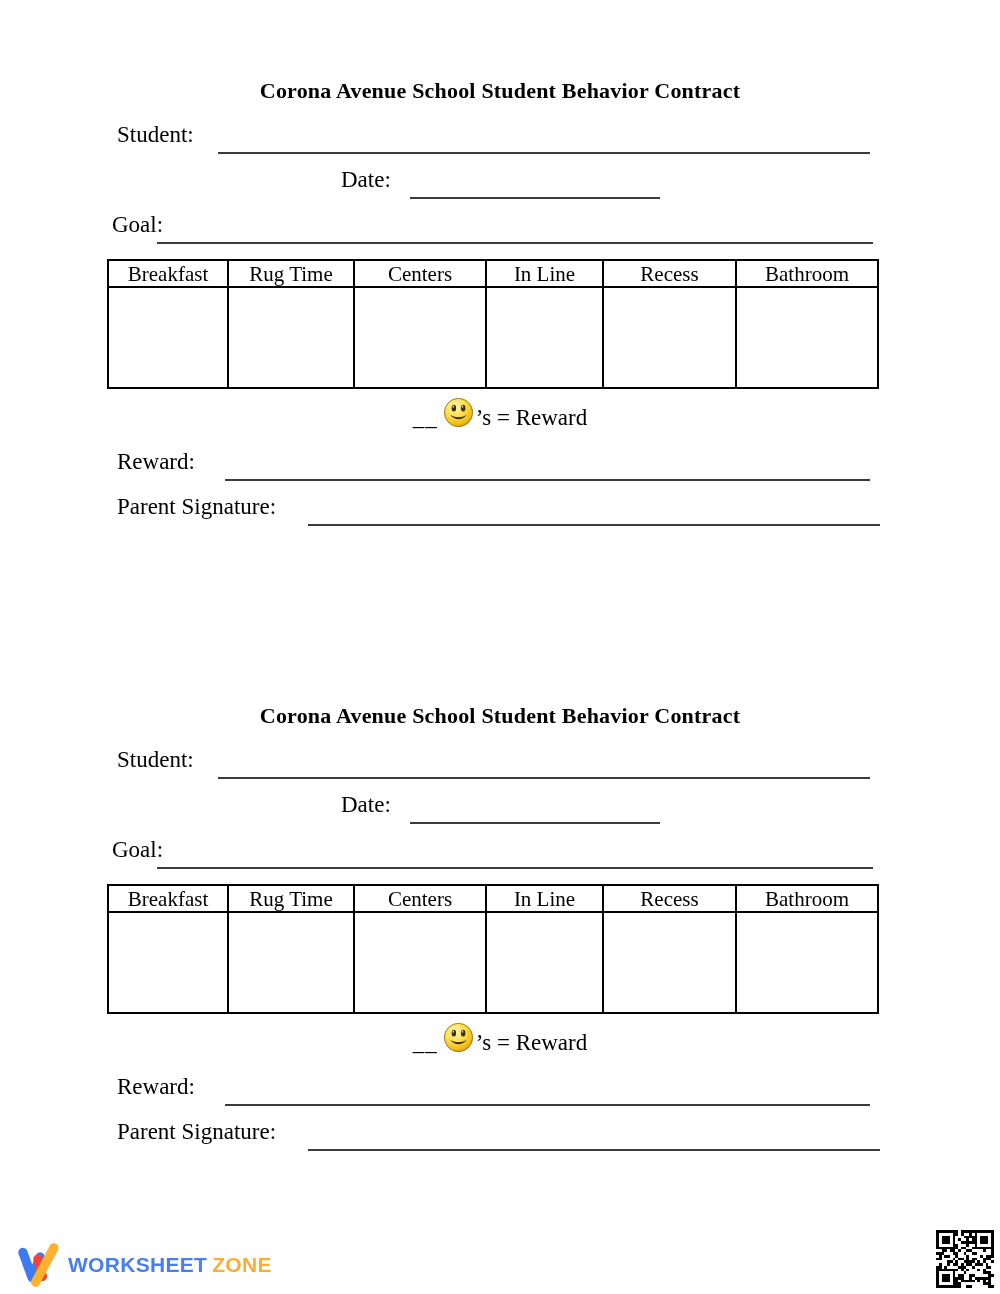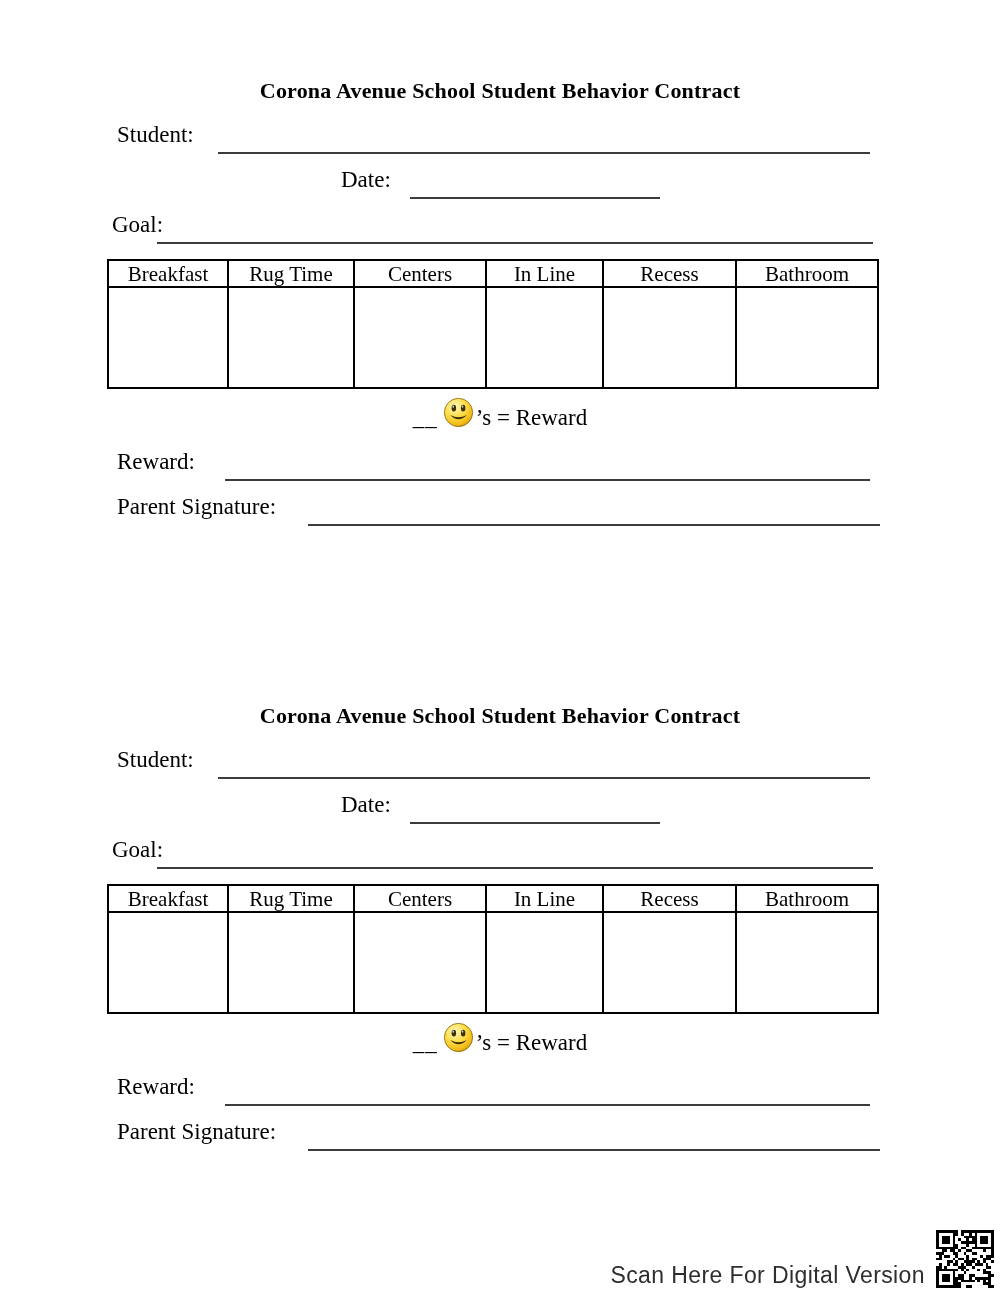--- a/index.html
+++ b/index.html
@@ -188,22 +188,31 @@
       <span class="suffix">’s = Reward</span>
     </div>
 
     <span class="lbl l-reward">Reward:</span>
     <div class="line ln-reward"></div>
 
     <span class="lbl l-parent">Parent Signature:</span>
     <div class="line ln-parent"></div>
   </section>
 
-
-  <div class="scan-text">Scan Here For Digital Version</div>
+  <div class="footer-logo">
+    <svg class="w-mark" viewBox="0 0 40 40">
+      <path d="M6 9 L14 31 L21 13" fill="none" stroke="#3D7BF4" stroke-width="8" stroke-linecap="round" stroke-linejoin="round"></path>
+      <path d="M19 15 L23 30" fill="none" stroke="#F04438" stroke-width="8" stroke-linecap="round"></path>
+      <path d="M17 35 L33 5" fill="none" stroke="#FFB02E" stroke-width="8" stroke-linecap="round"></path>
+    </svg>
+    <span class="logo-text">
+      <span class="logo-blue">WORKSHEET</span><span class="logo-amber">ZONE</span>
+    </span>
+  </div>
+
 
   <div class="qr" id="qr">
       <div style="grid-area: 1 / 1;"></div>
       <div style="grid-area: 1 / 2;"></div>
       <div style="grid-area: 1 / 3;"></div>
       <div style="grid-area: 1 / 4;"></div>
       <div style="grid-area: 1 / 5;"></div>
       <div style="grid-area: 1 / 6;"></div>
       <div style="grid-area: 1 / 7;"></div>
       <div style="grid-area: 1 / 8;"></div>

